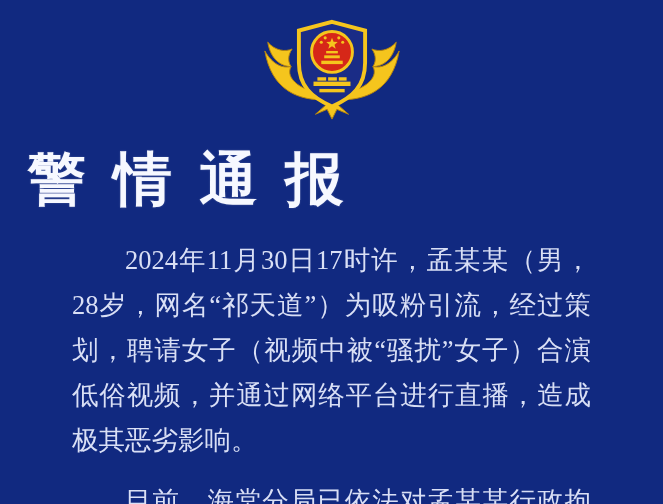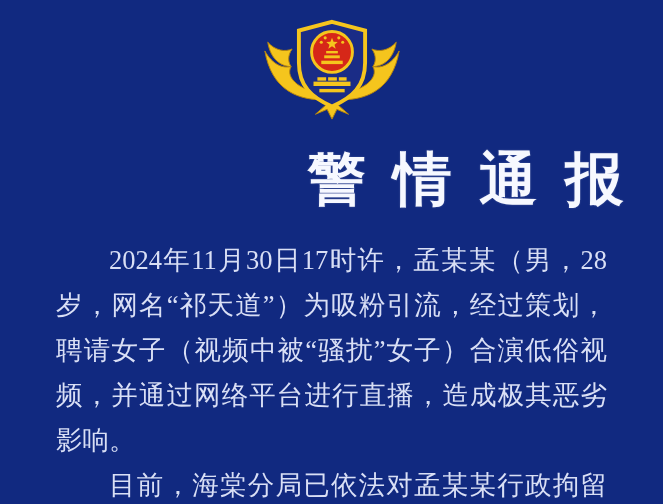--- a/index.html
+++ b/index.html
@@ -25,39 +25,39 @@
     display: flex;
     justify-content: center;
   }
   .emblem-wrap svg {
     width: 146px;
     height: 112px;
     display: block;
   }
   .title {
     margin: 24px 12px 0 0;
-    text-align: right;
+    text-align: left;
     font-size: 58px;
     font-weight: 700;
     color: #f6f8ff;
     letter-spacing: 0.48em;
     padding-left: 0.48em; 
     line-height: 1.1;
     text-shadow: 0 0 2px rgba(255,255,255,0.25);
   }
   .body-text {
     margin: 26px 56px 0 56px;
     color: #d9dff5;
     font-size: 26.5px;
     line-height: 45px;
     text-align: justify;
     text-justify: inter-ideograph;
   }
   .body-text p {
-    margin: 0;
+    margin: 16px;
     text-indent: 2em;
   }
 </style>
 </head>
 <body>
 
 <div class="notice">
 
   <div class="emblem-wrap">
 

